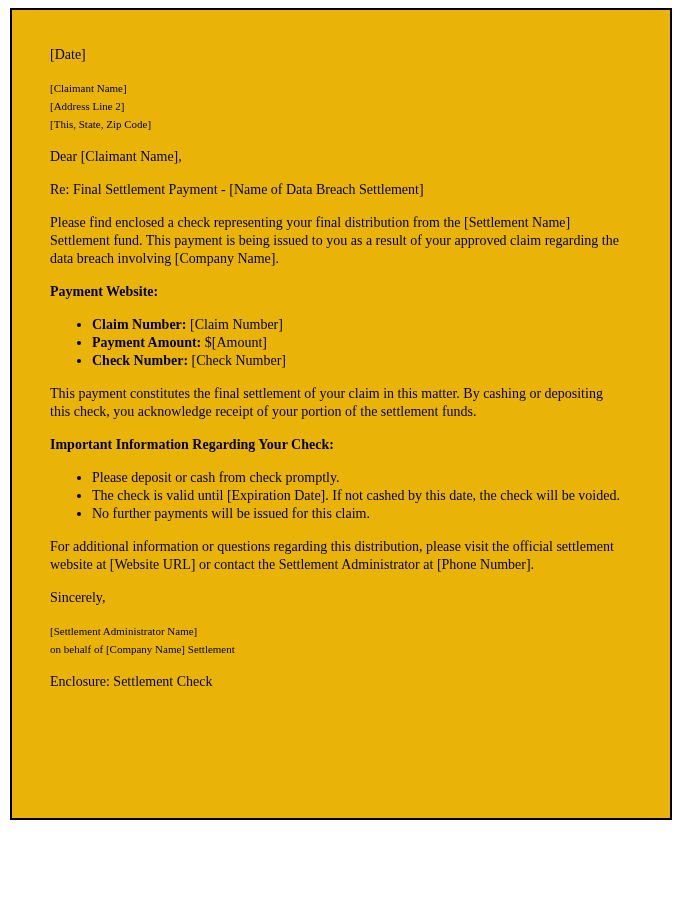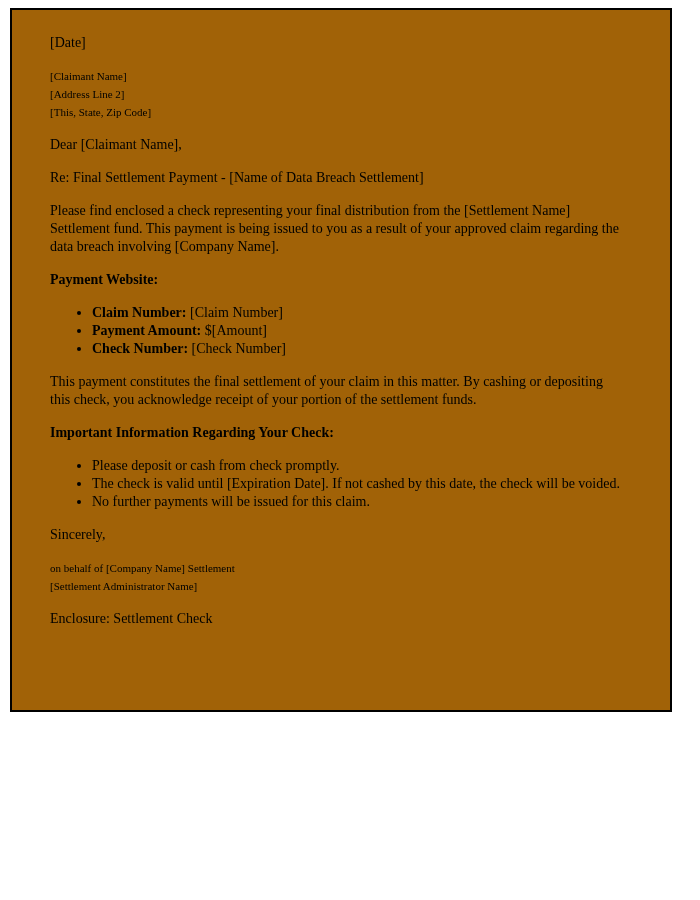--- a/index.html
+++ b/index.html
@@ -12,24 +12,24 @@
     height: 900px;
     font-family: "Liberation Serif", "DejaVu Serif", serif;
     color: #000000;
   }
   .letter-page {
     box-sizing: border-box;
     position: absolute;
     left: 10px;
     top: 8px;
     width: 662px;
-    height: 704px;
+    height: 812px;
     border: 2px solid #000000;
-    background: #a16207;
-    padding: 24px 44px 30px 38px;
+    background: #eab308;
+    padding: 36px 44px 30px 38px;
     overflow: hidden;
   }
   .letter-page p,
   .letter-page div.line-block {
     margin: 0 0 15px 0;
     font-size: 14px;
     line-height: 18px;
   }
   .line-block .line {
     display: block;
@@ -93,23 +93,24 @@
   <p>This payment constitutes the final settlement of your claim in this matter. By cashing or depositing this check, you acknowledge receipt of your portion of the settlement funds.</p>
 
   <p class="heading">Important Information Regarding Your Check:</p>
 
   <ul class="bullet-list">
     <li>Please deposit or cash from check promptly.</li>
     <li>The check is valid until [Expiration Date]. If not cashed by this date, the check will be voided.</li>
     <li>No further payments will be issued for this claim.</li>
   </ul>
 
+  <p>For additional information or questions regarding this distribution, please visit the official settlement website at [Website URL] or contact the Settlement Administrator at [Phone Number].</p>
 
   <p>Sincerely,</p>
 
   <div class="line-block">
+    <span class="line">[Settlement Administrator Name]</span>
     <span class="line">on behalf of [Company Name] Settlement</span>
-    <span class="line">[Settlement Administrator Name]</span>
   </div>
 
   <p>Enclosure: Settlement Check</p>
 
 </div>
 
 </body></html>

